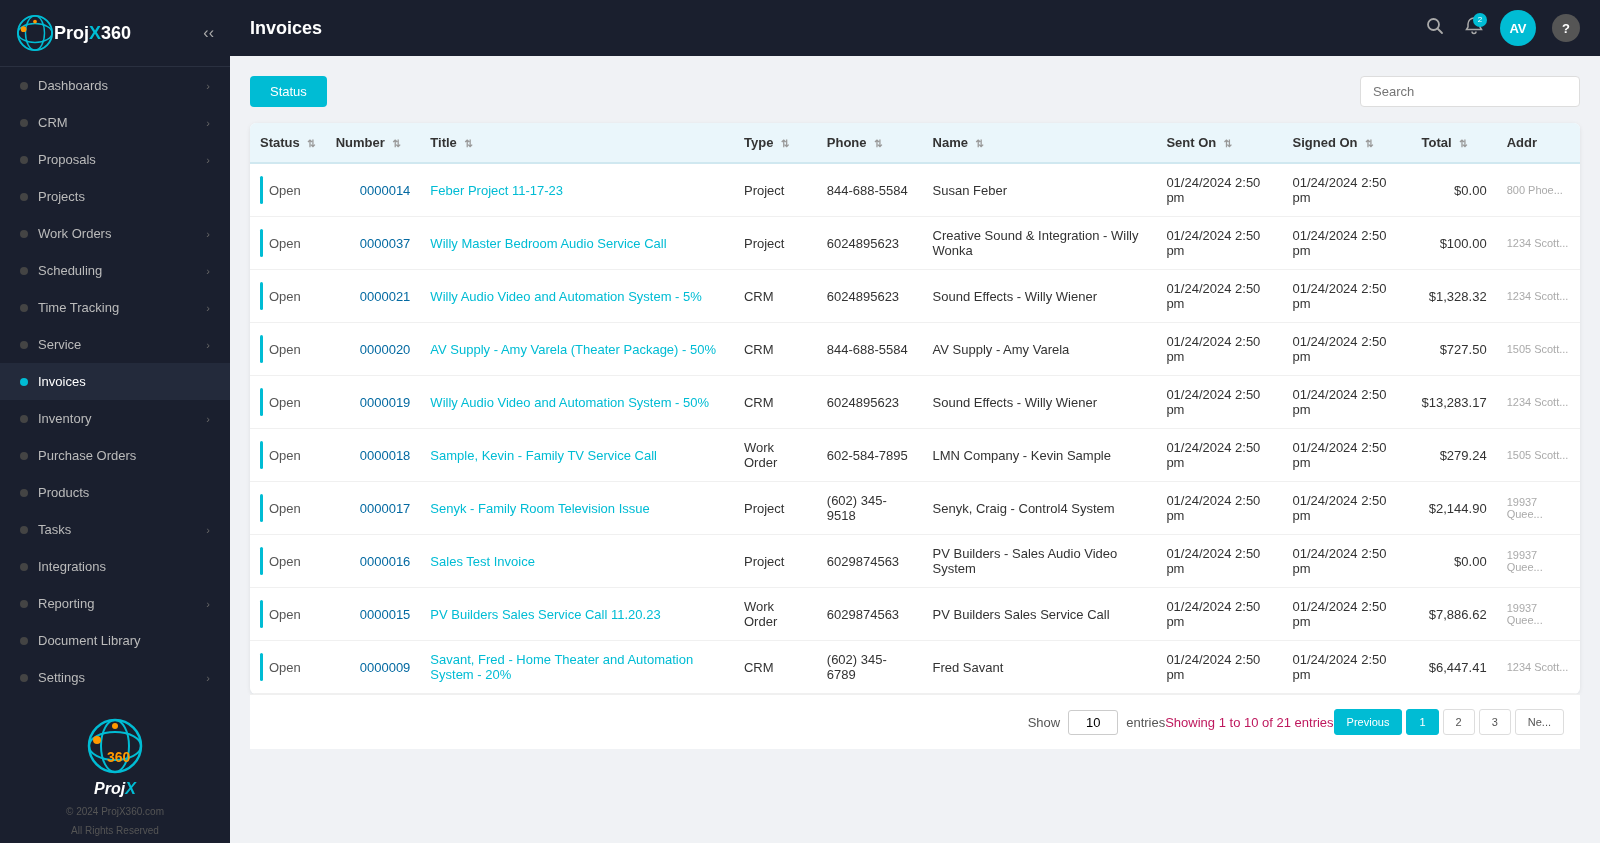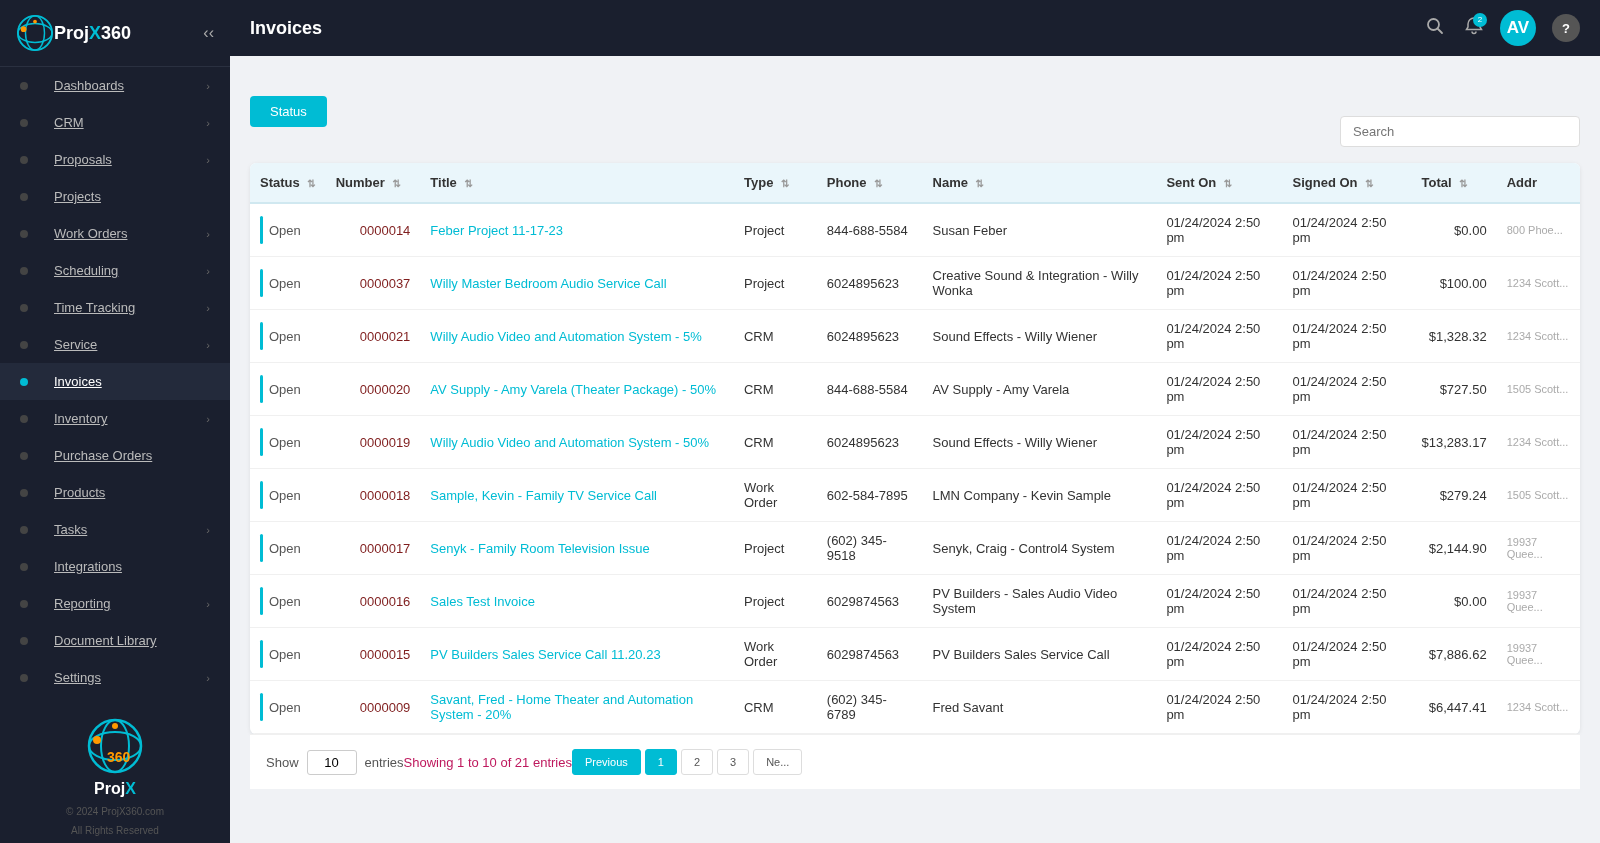--- a/index.html
+++ b/index.html
@@ -51,22 +51,21 @@
       padding: 11px 20px;
       cursor: pointer;
       color: #bbb;
       transition: background 0.15s;
       position: relative;
     }
     .nav-item.active { color: #fff; background: #232a3b; }
     .nav-item-left {
       display: flex;
       align-items: center;
-      gap: 26px;
-      text-decoration: underline;
+      gap: 10px;
     }
     .nav-dot {
       width: 8px;
       height: 8px;
       border-radius: 50%;
       background: #444;
       flex-shrink: 0;
     }
     .nav-dot.active-dot { background: #00bcd4; }
     .nav-label { font-size: 13px; }
@@ -83,20 +82,21 @@
       gap: 4px;
     }
     .footer-icon {
       width: 60px;
       height: 60px;
     }
     .footer-brand {
       font-size: 16px;
       font-weight: 700;
       color: #fff;
+      font-style: italic;
     }
     .footer-brand span { color: #00bcd4; }
     .footer-copyright {
       font-size: 10px;
       color: #555;
       margin-top: 4px;
     }
 
     
     #main {
@@ -136,21 +136,21 @@
       font-size: 18px;
       padding: 4px;
     }
     .avatar-btn {
       width: 36px;
       height: 36px;
       border-radius: 50%;
       background: #00bcd4;
       color: #fff;
       font-weight: 700;
-      font-size: 17px;
+      font-size: 13px;
       border: none;
       cursor: pointer;
       display: flex;
       align-items: center;
       justify-content: center;
     }
     .help-btn {
       width: 28px;
       height: 28px;
       border-radius: 50%;
@@ -209,23 +209,22 @@
       border-radius: 4px;
       font-size: 13px;
       cursor: pointer;
       font-weight: 500;
     }
     .search-input {
       border: 1px solid #ddd;
       padding: 7px 12px;
       border-radius: 4px;
       font-size: 13px;
-      width: 240px;
+      width: 220px;
       background: #fff;
-      margin-top: 40px;
     }
 
     
     .table-card {
       background: #fff;
       border-radius: 6px;
       box-shadow: 0 1px 4px rgba(0,0,0,0.08);
       overflow: hidden;
     }
 
@@ -268,38 +267,38 @@
       height: 28px;
       background: #00bcd4;
       border-radius: 2px;
       flex-shrink: 0;
     }
     .status-text {
       color: #555;
       font-size: 13px;
     }
     .number-link {
-      color: #7f1d1d;
+      color: #0369a1;
       text-decoration: none;
       font-weight: 500;
       padding-left: 24px;
     }
     .title-link {
       color: #00bcd4;
       text-decoration: none;
     }
     .total-cell {
       text-align: right;
     }
 
     
     .table-footer {
       display: flex;
       align-items: center;
-      justify-content: flex-start;
+      justify-content: flex-end;
       padding: 14px 16px;
       background: #fff;
       border-top: 1px solid #f0f0f0;
       margin-top: 0;
     }
     .show-entries {
       display: flex;
       align-items: center;
       gap: 8px;
       font-size: 13px;

